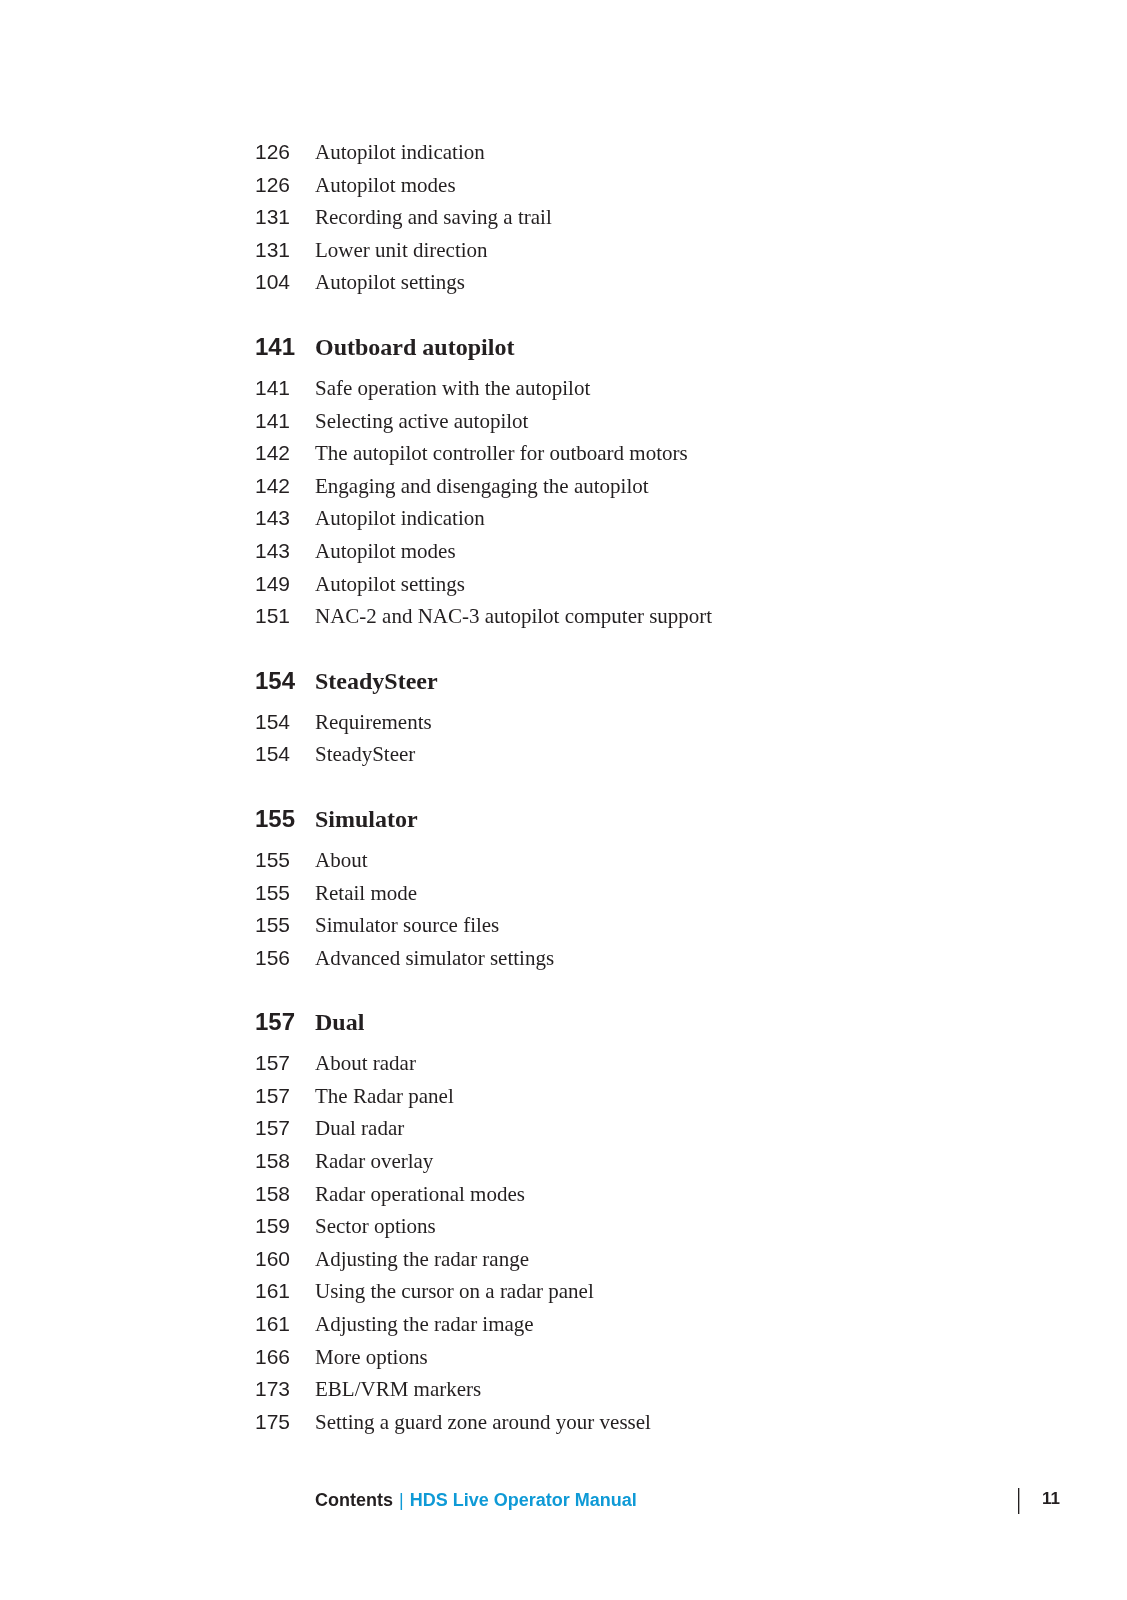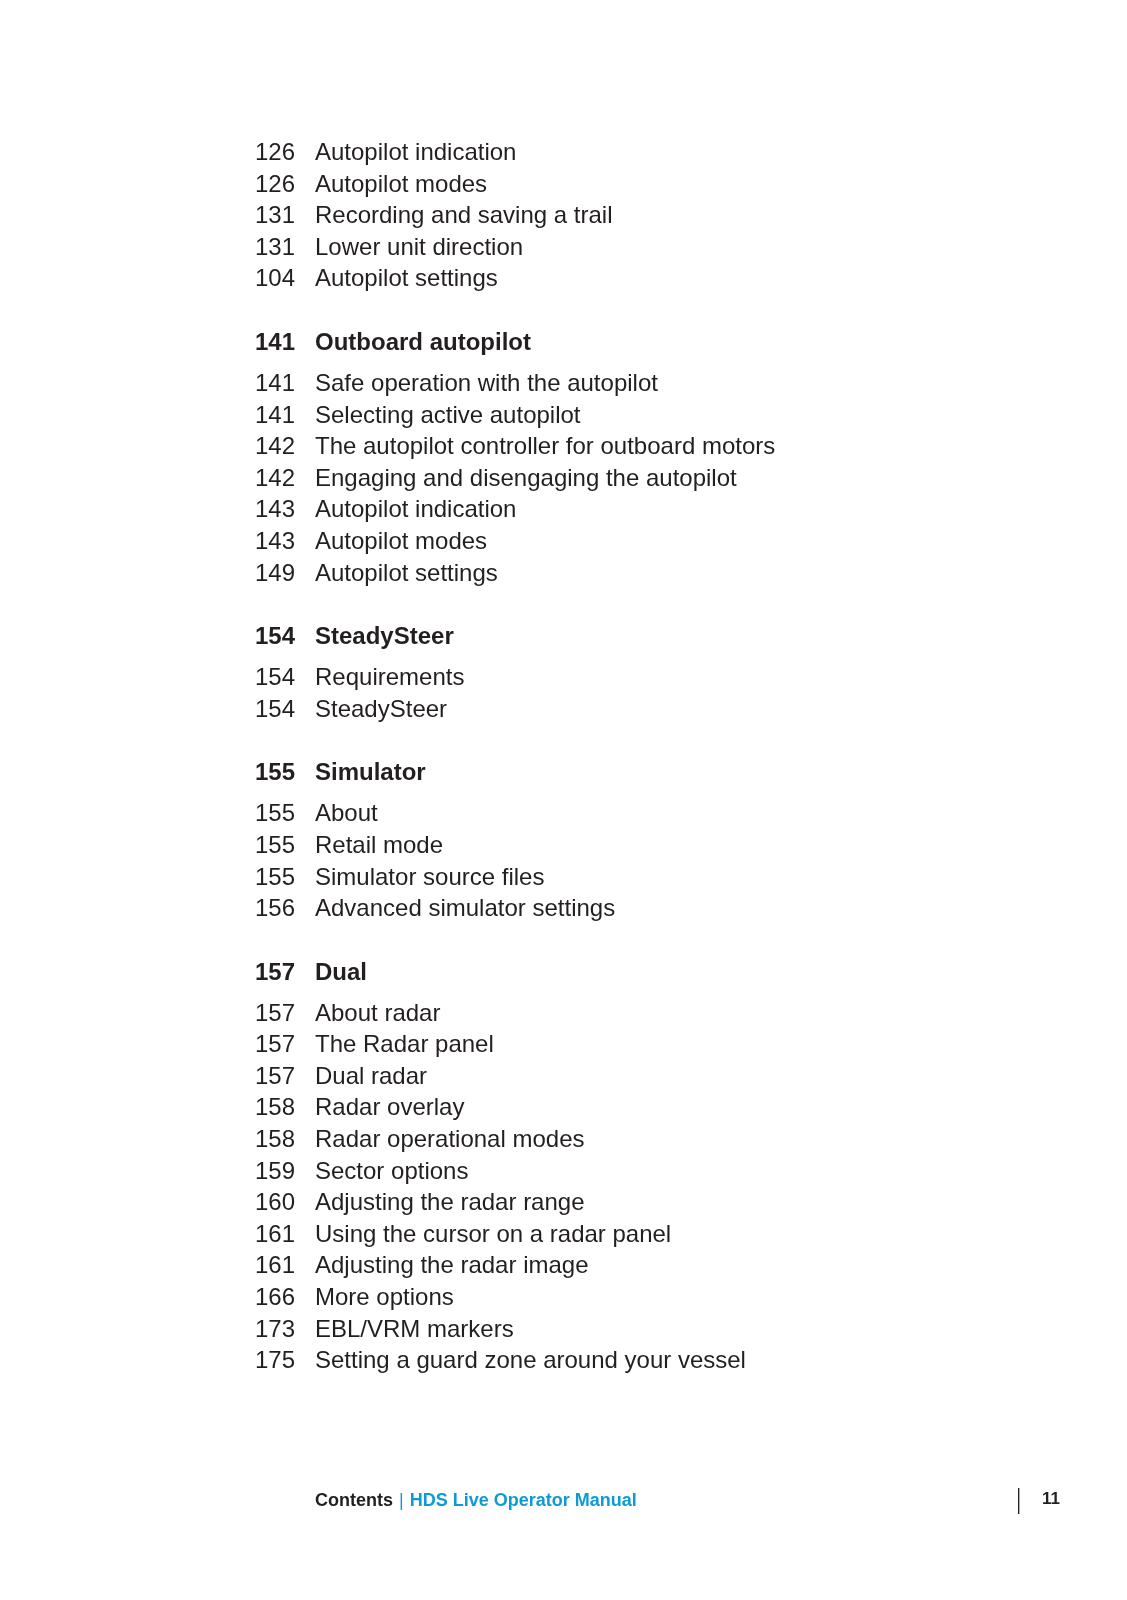--- a/index.html
+++ b/index.html
@@ -30,30 +30,31 @@
     font-weight: bold;
     font-size: 24px;
     line-height: 34px;
     margin-top: 31px;
     margin-bottom: 8px;
     color: #231f20;
   }
   .entry {
     display: flex;
     align-items: baseline;
-    font-size: 24px;
+    font-size: 21px;
     line-height: 31.6px;
     color: #231f20;
   }
   .num {
     width: 60px;
     flex: none;
   }
   .title {
     flex: 1;
+    font-family: Liberation Serif, serif;
   }
   .footer {
     position: absolute;
     top: 1487px;
     left: 0;
     right: 0;
     height: 34px;
   }
   .footer-left {
     position: absolute;
@@ -154,20 +155,24 @@
     <span class="title">Autopilot indication</span>
   </div>
           <div class="entry">
     <span class="num">143</span>
     <span class="title">Autopilot modes</span>
   </div>
           <div class="entry">
     <span class="num">149</span>
     <span class="title">Autopilot settings</span>
   </div>
+          <div class="entry">
+    <span class="num">151</span>
+    <span class="title">NAC-2 and NAC-3 autopilot computer support</span>
+  </div>
         </div>
   </div>
       <div class="toc-group">
     <div class="group-header">
       <span class="num">154</span>
       <span class="title">SteadySteer</span>
     </div>
     <div class="entries">
           <div class="entry">
     <span class="num">154</span>

